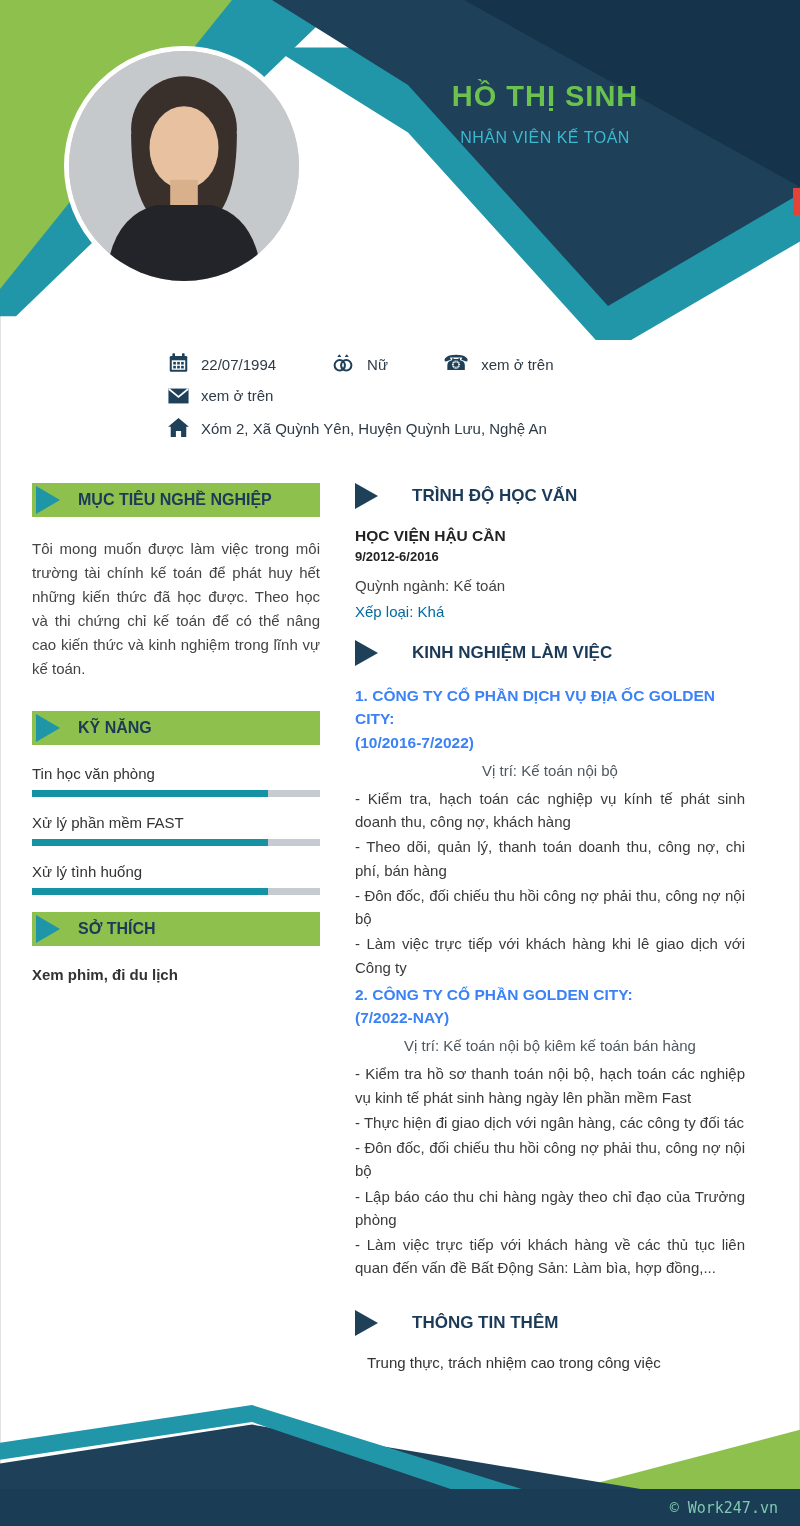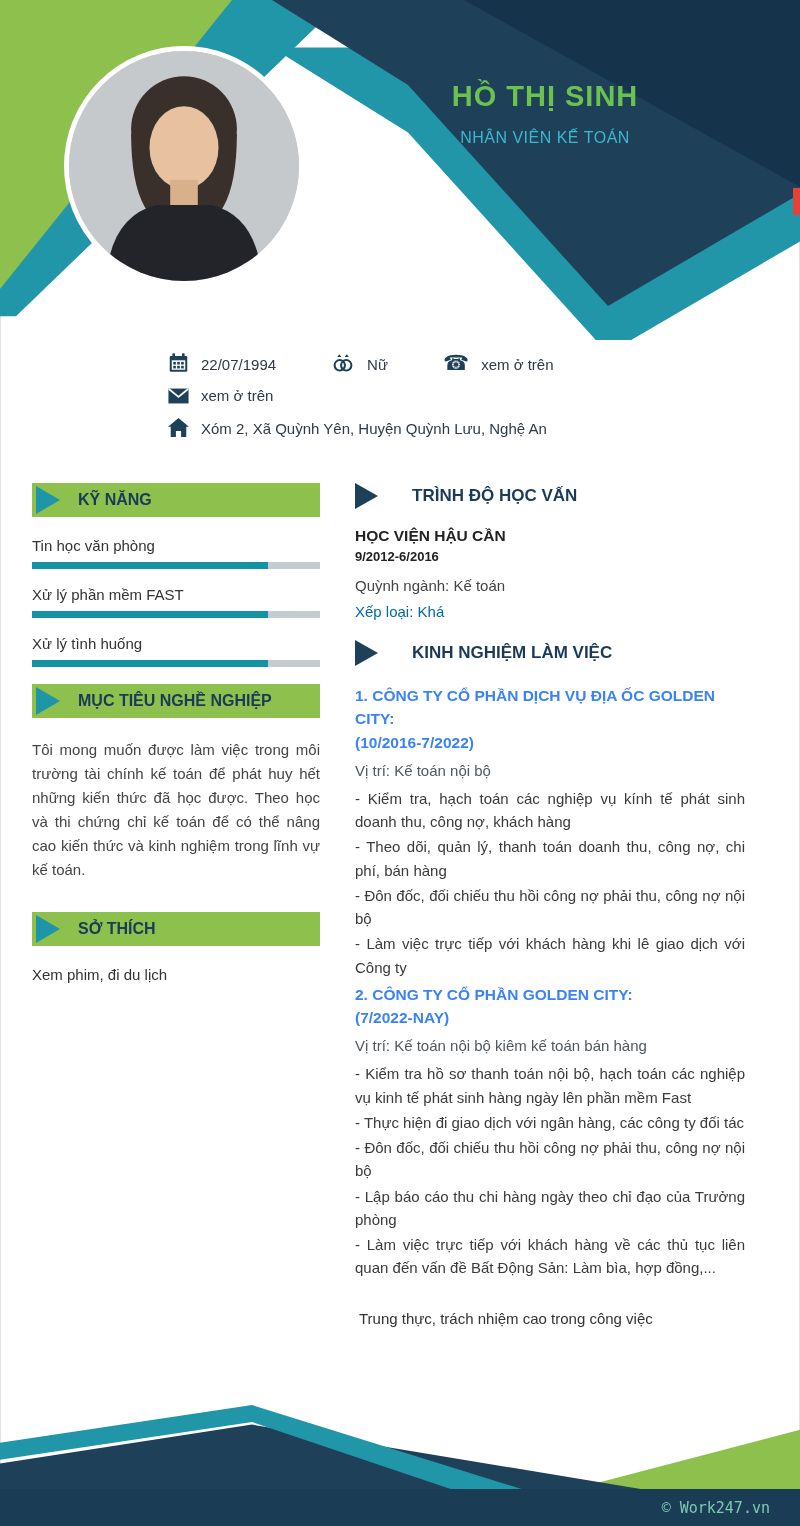--- a/index.html
+++ b/index.html
@@ -36,45 +36,45 @@
   .section-bar { position:relative; height:34px; background:#8dc04c; display:flex; align-items:center; padding-left:46px; margin:0 0 20px; }
   .bar-title { font-weight:bold; font-size:16px; color:#1b3a58; }
   .tri-teal { position:absolute; left:4px; top:50%; transform:translateY(-50%); width:0; height:0;
               border-left:24px solid #1f95a8; border-top:14px solid transparent; border-bottom:14px solid transparent; }
   .objective-text { margin:0 0 30px; text-align:justify; line-height:1.6; font-size:15px; color:#444; }
   .skill { margin-bottom:17px; }
   .skill-label { font-size:15px; color:#333; margin-bottom:8px; }
   .skill-bar { height:7px; background:#c5cbd1; }
   .skill-fill { height:100%; background:#1592a3; }
   .skills-wrap { margin-bottom:14px; }
-  .hobby-text { margin:0; font-size:15px; color:#333; }
+  .hobby-text { margin:0; font-size:15px; color:#333;font-weight:bold; }
 
   
   .rhead { display:flex; align-items:center; gap:34px; margin:0 0 18px; }
   .tri-navy { width:0; height:0; border-left:23px solid #1e4059; border-top:13px solid transparent; border-bottom:13px solid transparent; }
   .rhead-title { font-weight:bold; font-size:17px; color:#1b3a58; }
   .edu-school { font-weight:bold; font-size:15.5px; color:#222; }
   .edu-period { font-weight:bold; font-size:13px; color:#222; margin-top:4px; }
   .edu-major { margin-top:13px; font-size:15px; color:#444; }
   .edu-grade { margin-top:9px; font-size:15px; color:#0369a1; }
   .exp { margin-top:20px; }
   .job-name, .job-period { font-weight:bold; font-size:15.5px; color:#3b82f6; line-height:1.5; }
-  .job-pos { margin:8px 0; font-size:15px; color:#50585f; }
+  .job-pos { margin:8px 0; font-size:15px; color:#50585f;text-align:center; }
   .duty { margin:0 0 2px; font-size:15px; color:#3a3a3a; line-height:1.55; text-align:justify; }
   .job + .job { margin-top:4px; }
   .addl { margin-top:30px; }
-  .addl-text { margin:4px; font-size:15px; color:#333; }
+  .addl-text { margin:12px; font-size:15px; color:#333; }
 
   
   .footer { position:absolute; left:0; right:0; bottom:0; height:130px; z-index:0; }
   .f-green { background:#8dc04c; clip-path:polygon(54% 100%,100% 26%,100% 100%); z-index:1; }
   .f-navyband { background:#1e4059; clip-path:polygon(0 52%,31.5% 22%,100% 92%,100% 100%,0 100%); z-index:2; }
   .f-teal { background:#2196a8; clip-path:polygon(0 36%,31.5% 7%,80% 100%,70% 100%,31.5% 20%,0 49%); z-index:3; }
   .f-strip { position:absolute; left:0; right:0; bottom:0; height:37px; background:#1b3c55; z-index:4;
-             display:flex; align-items:center; justify-content:flex-end; padding-right:30px; }
+             display:flex; align-items:center; justify-content:flex-end; padding-right:22px; }
   .copyright { font-family:"DejaVu Sans Mono", monospace; font-size:15px; color:#7ec9b1; }
 </style>
 </head>
 <body>
 
 <div class="page">
 
   <header class="header">
     <div class="shape sh-tealband"></div>
     <div class="shape sh-tealchev"></div>
@@ -159,20 +159,28 @@
     </div>
   </section>
 
   <main class="columns">
 
     <div class="col-left">
 
       <div class="lsection">
         <div class="section-bar">
           <span class="tri-teal"></span>
+          <span class="bar-title">MỤC TIÊU NGHỀ NGHIỆP</span>
+        </div>
+        <p class="objective-text">Tôi mong muốn được làm việc trong môi trường tài chính kế toán để phát huy hết những kiến thức đã học được. Theo học và thi chứng chỉ kế toán để có thể nâng cao kiến thức và kinh nghiệm  trong lĩnh vự kế toán.</p>
+      </div>
+
+      <div class="lsection">
+        <div class="section-bar">
+          <span class="tri-teal"></span>
           <span class="bar-title">KỸ NĂNG</span>
         </div>
         <div class="skills-wrap">
 
             <div class="skill">
               <div class="skill-label">Tin học văn phòng</div>
               <div class="skill-bar">
                 <div class="skill-fill" style="width: 82%;"></div>
               </div>
             </div>
@@ -189,28 +197,20 @@
               <div class="skill-bar">
                 <div class="skill-fill" style="width: 82%;"></div>
               </div>
             </div>
           </div>
       </div>
 
       <div class="lsection">
         <div class="section-bar">
           <span class="tri-teal"></span>
-          <span class="bar-title">MỤC TIÊU NGHỀ NGHIỆP</span>
-        </div>
-        <p class="objective-text">Tôi mong muốn được làm việc trong môi trường tài chính kế toán để phát huy hết những kiến thức đã học được. Theo học và thi chứng chỉ kế toán để có thể nâng cao kiến thức và kinh nghiệm  trong lĩnh vự kế toán.</p>
-      </div>
-
-      <div class="lsection">
-        <div class="section-bar">
-          <span class="tri-teal"></span>
           <span class="bar-title">SỞ THÍCH</span>
         </div>
         <p class="hobby-text">Xem phim, đi du lịch</p>
       </div>
     </div>
 
     <div class="col-right">
 
       <div class="edu">
         <div class="rhead">
@@ -258,20 +258,24 @@
               <p class="duty">- Đôn đốc, đối chiếu thu hồi công nợ phải thu, công nợ nội bộ</p>
 
               <p class="duty">- Lập báo cáo thu chi hàng ngày theo chỉ đạo của Trưởng phòng</p>
 
               <p class="duty">- Làm việc trực tiếp với khách hàng về các thủ tục liên quan đến vấn đề Bất Động Sản: Làm bìa, hợp đồng,...</p>
             </div>
         </div>
       </div>
 
       <div class="addl">
+        <div class="rhead">
+          <span class="tri-navy"></span>
+          <span class="rhead-title">THÔNG TIN THÊM</span>
+        </div>
         <p class="addl-text">Trung thực, trách nhiệm cao trong công việc</p>
       </div>
     </div>
   </main>
 
   <footer class="footer">
     <div class="shape f-green"></div>
     <div class="shape f-navyband"></div>
     <div class="shape f-teal"></div>
     <div class="f-strip">

